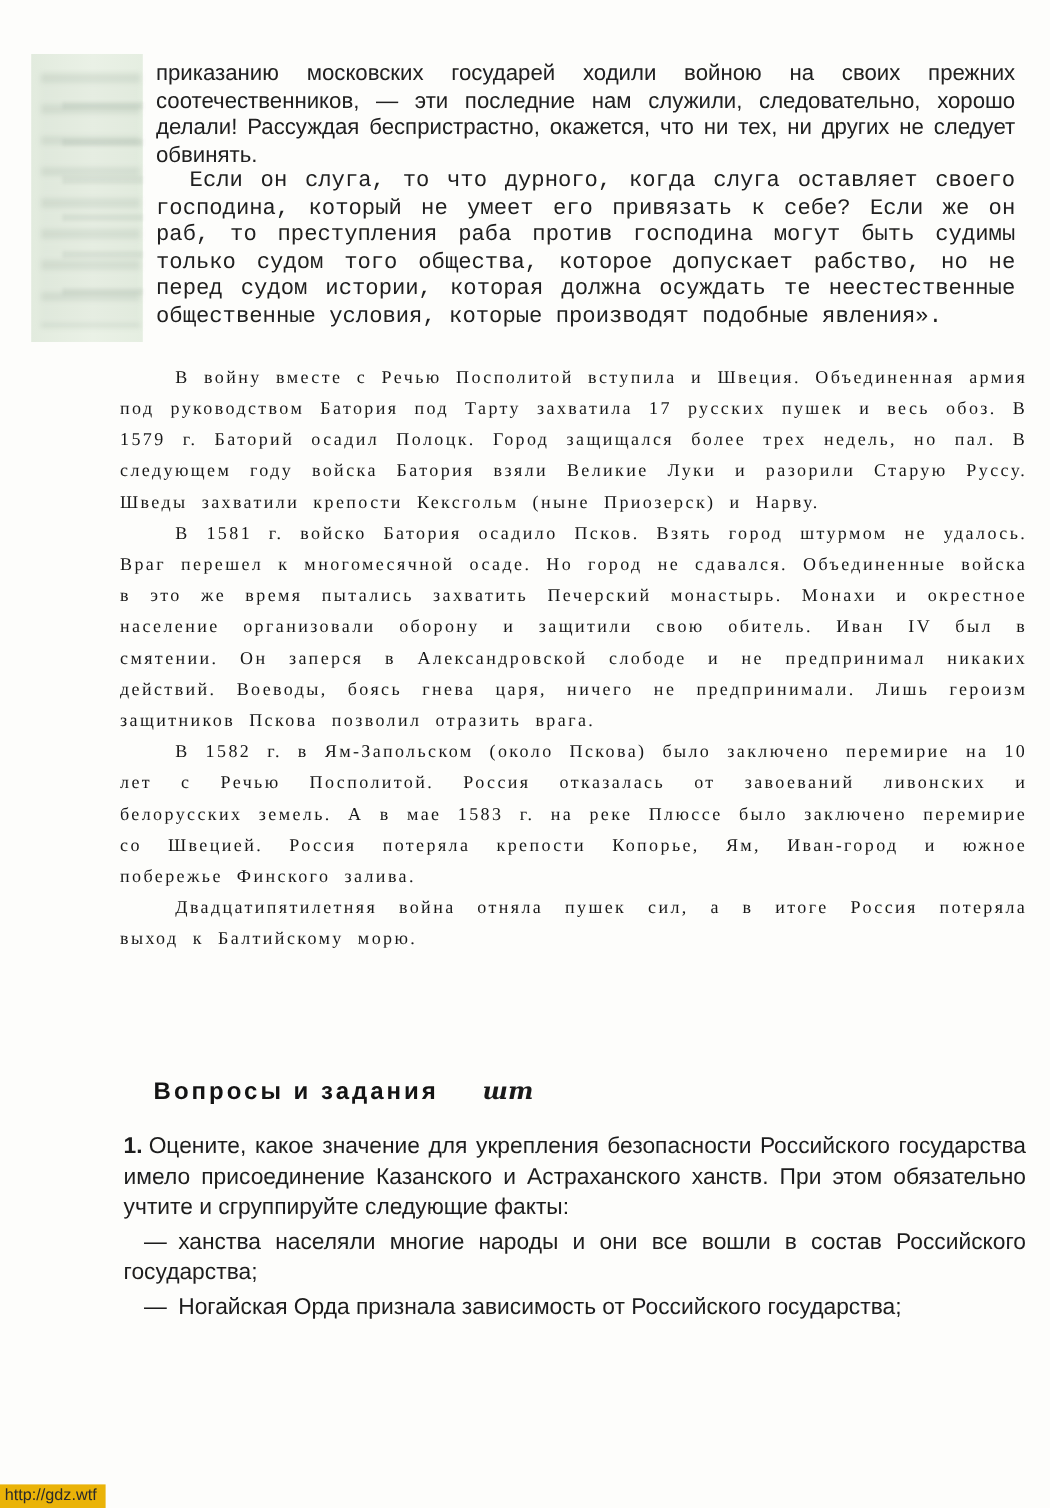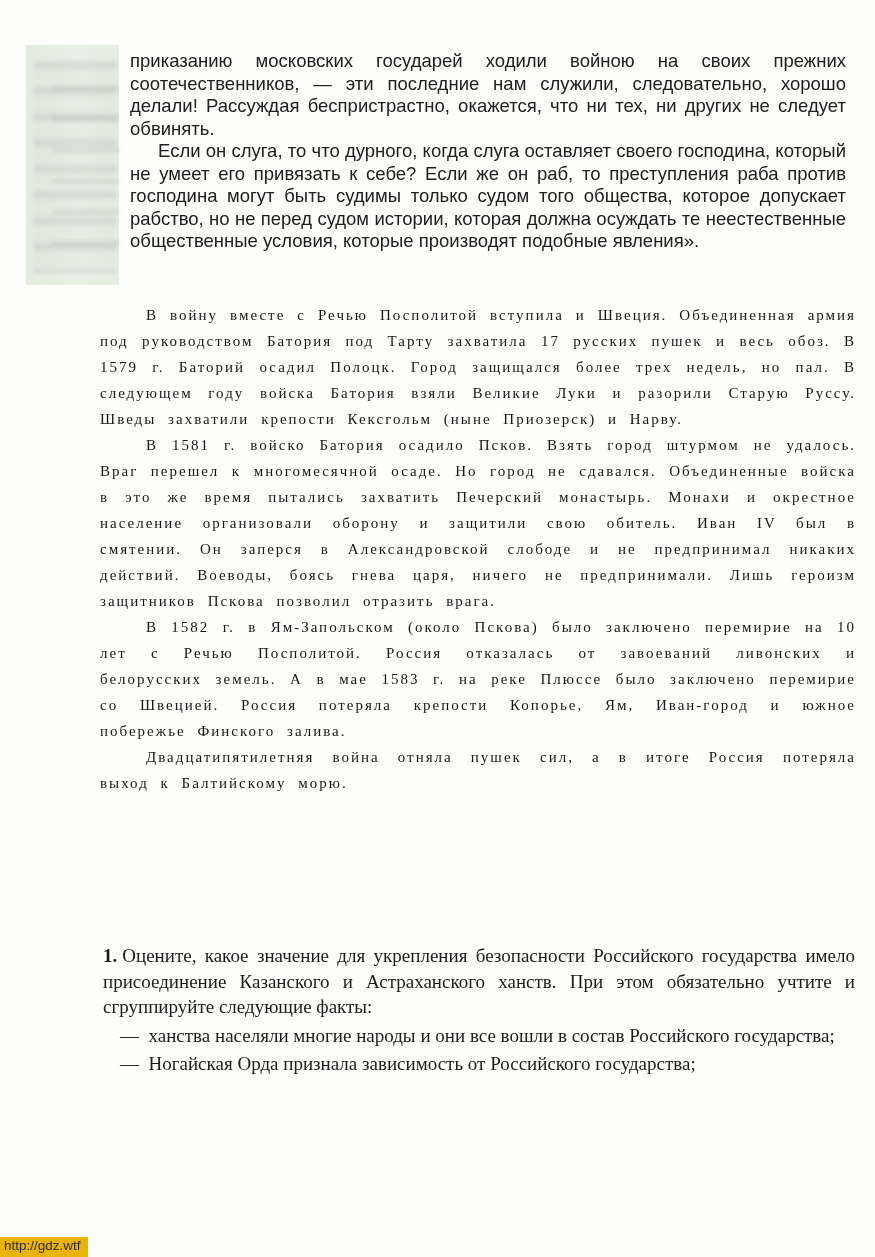--- a/index.html
+++ b/index.html
@@ -32,21 +32,21 @@
   }
 
   
   .quote{
     position:absolute;left:130px;top:50px;width:716px;
     font-size:18.5px;line-height:22.5px;
     color:#202020;
     text-align:justify;
   }
   .quote p{margin:0;}
-  .quote p.indented{text-indent:28px;}
+  .quote p.indented{text-indent:28px;font-family:Liberation Mono, monospace;}
 
   
   .bodytext{
     position:absolute;left:100px;top:302px;width:756px;
     font-family:"Liberation Serif",serif;
     font-size:15px;line-height:26px;
     letter-spacing:2px;word-spacing:6px;
     color:#171717;
     text-align:justify;
   }
@@ -69,21 +69,21 @@
     font-size:20px;color:#1a1a1a;
   }
 
   
   .questions{
     position:absolute;left:103px;top:943px;width:752px;
     font-size:19px;line-height:25.5px;
     color:#1d1d1d;
     text-align:justify;
   }
-  .questions p{margin:0;font-family:Liberation Serif, serif;}
+  .questions p{margin:0;}
   .questions .qnum{font-weight:bold;margin-right:5px;}
   .questions .fact{text-indent:17px;margin-top:3px;}
 
   
   .url-badge{
     position:absolute;left:0;top:1237px;
     background:#eab308;
     padding:1px 7px 3px 4px;
     font-size:13.5px;line-height:16px;
     color:#2a2a2a;
@@ -101,20 +101,24 @@
     <p class="indented">Если он слуга, то что дурного, когда слуга оставляет своего господина, который не умеет его привязать к себе? Если же он раб, то преступления раба против господина могут быть судимы только судом того общества, которое допускает рабство, но не перед судом истории, которая должна осуждать те неестественные общественные условия, которые производят подобные явления».</p>
   </section>
 
   <section class="bodytext">
     <p>В войну вместе с Речью Посполитой вступила и Швеция. Объединенная армия под руководством Батория под Тарту захватила 17 русских пушек и весь обоз. В 1579 г. Баторий осадил Полоцк. Город защищался более трех недель, но пал. В следующем году войска Батория взяли Великие Луки и разорили Старую Руссу. Шведы захватили крепости Кексгольм (ныне Приозерск) и Нарву.</p>
     <p>В 1581 г. войско Батория осадило Псков. Взять город штурмом не удалось. Враг перешел к многомесячной осаде. Но город не сдавался. Объединенные войска в это же время пытались захватить Печерский монастырь. Монахи и окрестное население организовали оборону и защитили свою обитель. Иван IV был в смятении. Он заперся в Александровской слободе и не предпринимал никаких действий. Воеводы, боясь гнева царя, ничего не предпринимали. Лишь героизм защитников Пскова позволил отразить врага.</p>
     <p>В 1582 г. в Ям-Запольском (около Пскова) было заключено перемирие на 10 лет с Речью Посполитой. Россия отказалась от завоеваний ливонских и белорусских земель. А в мае 1583 г. на реке Плюссе было заключено перемирие со Швецией. Россия потеряла крепости Копорье, Ям, Иван-город и южное побережье Финского залива.</p>
     <p>Двадцатипятилетняя война отняла пушек сил, а в итоге Россия потеряла выход к Балтийскому морю.</p>
   </section>
 
+  <div class="heading-row">
+    <h2>Вопросы и задания</h2>
+    <span class="mark">шт</span>
+  </div>
 
   <section class="questions">
     <p><span class="qnum">1.</span><span>Оцените, какое значение для укрепления безопасности Российского государства имело присоединение Казанского и Астраханского ханств. При этом обязательно учтите и сгруппируйте следующие факты:</span></p>
     <p class="fact">— ханства населяли многие народы и они все вошли в состав Российского государства;</p>
     <p class="fact">— Ногайская Орда признала зависимость от Российского государства;</p>
   </section>
 
   <div class="url-badge">http://gdz.wtf</div>
 
 </div>

